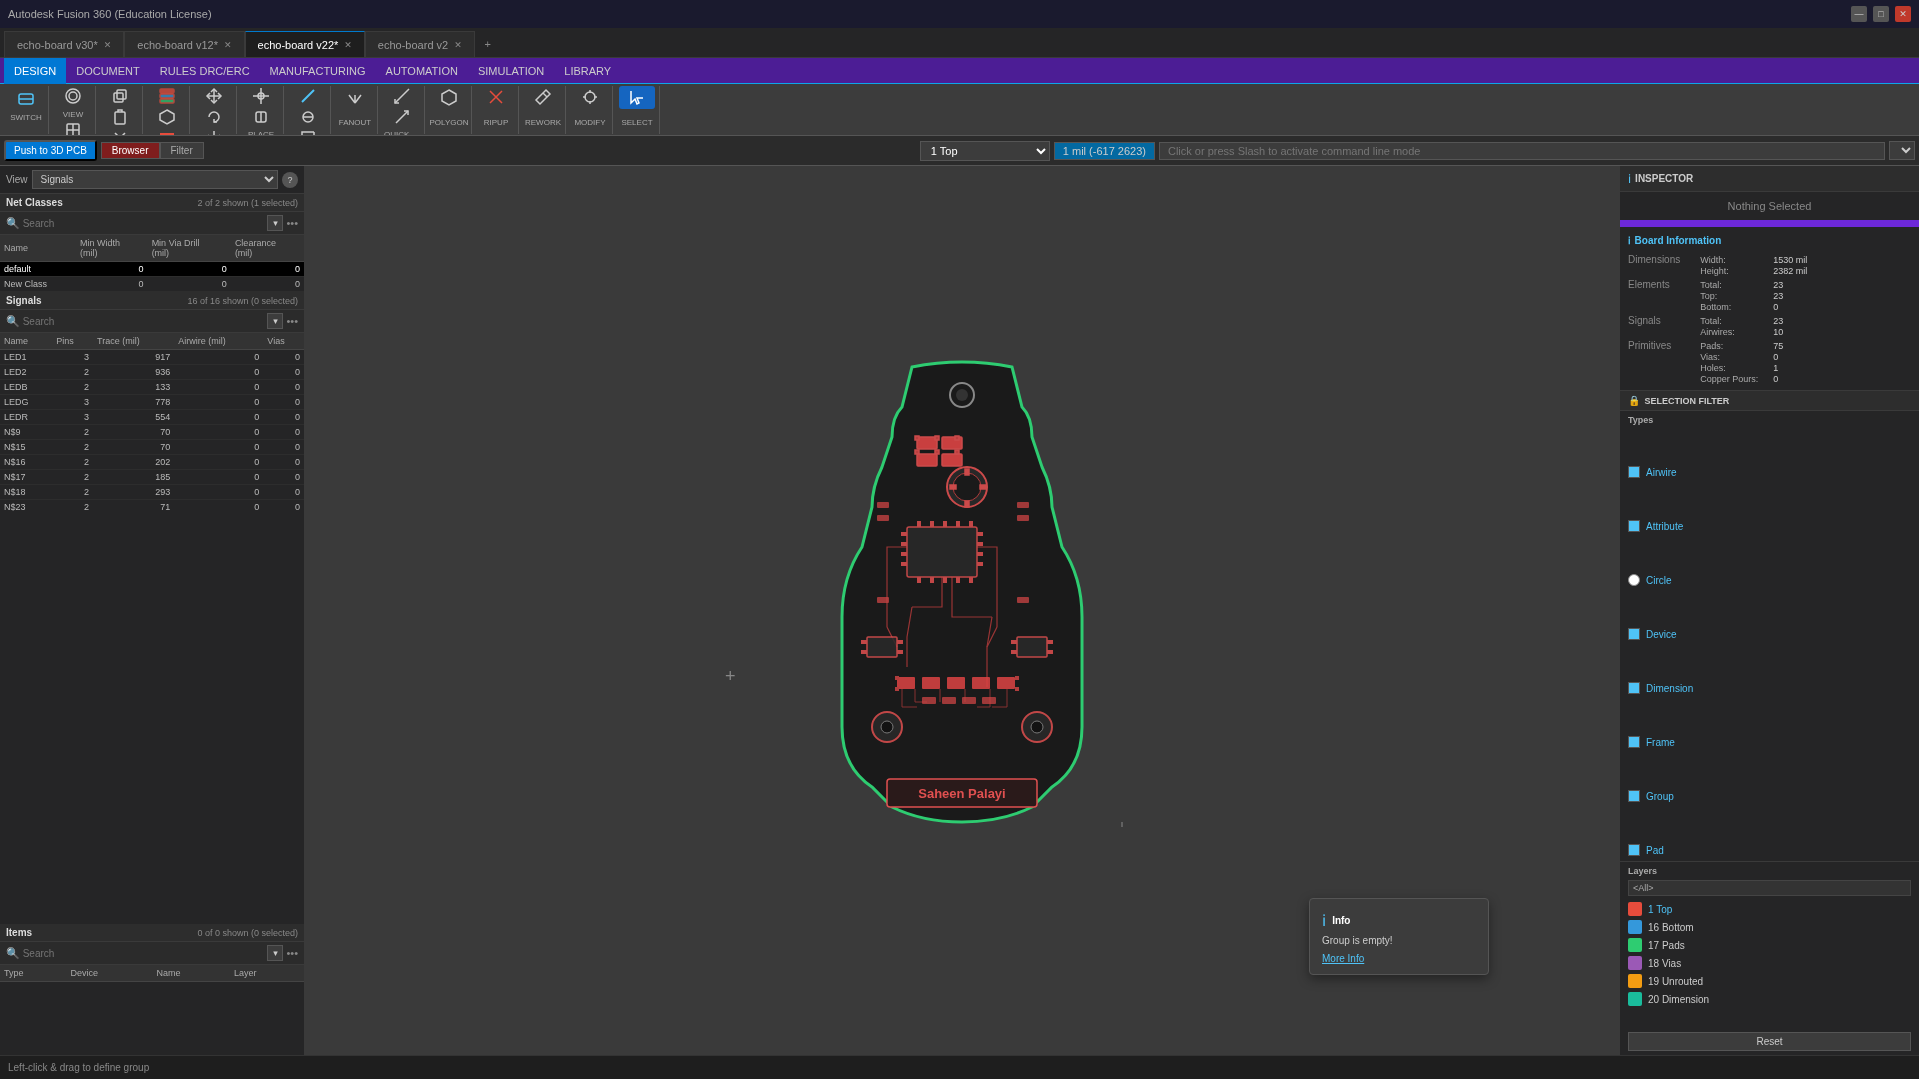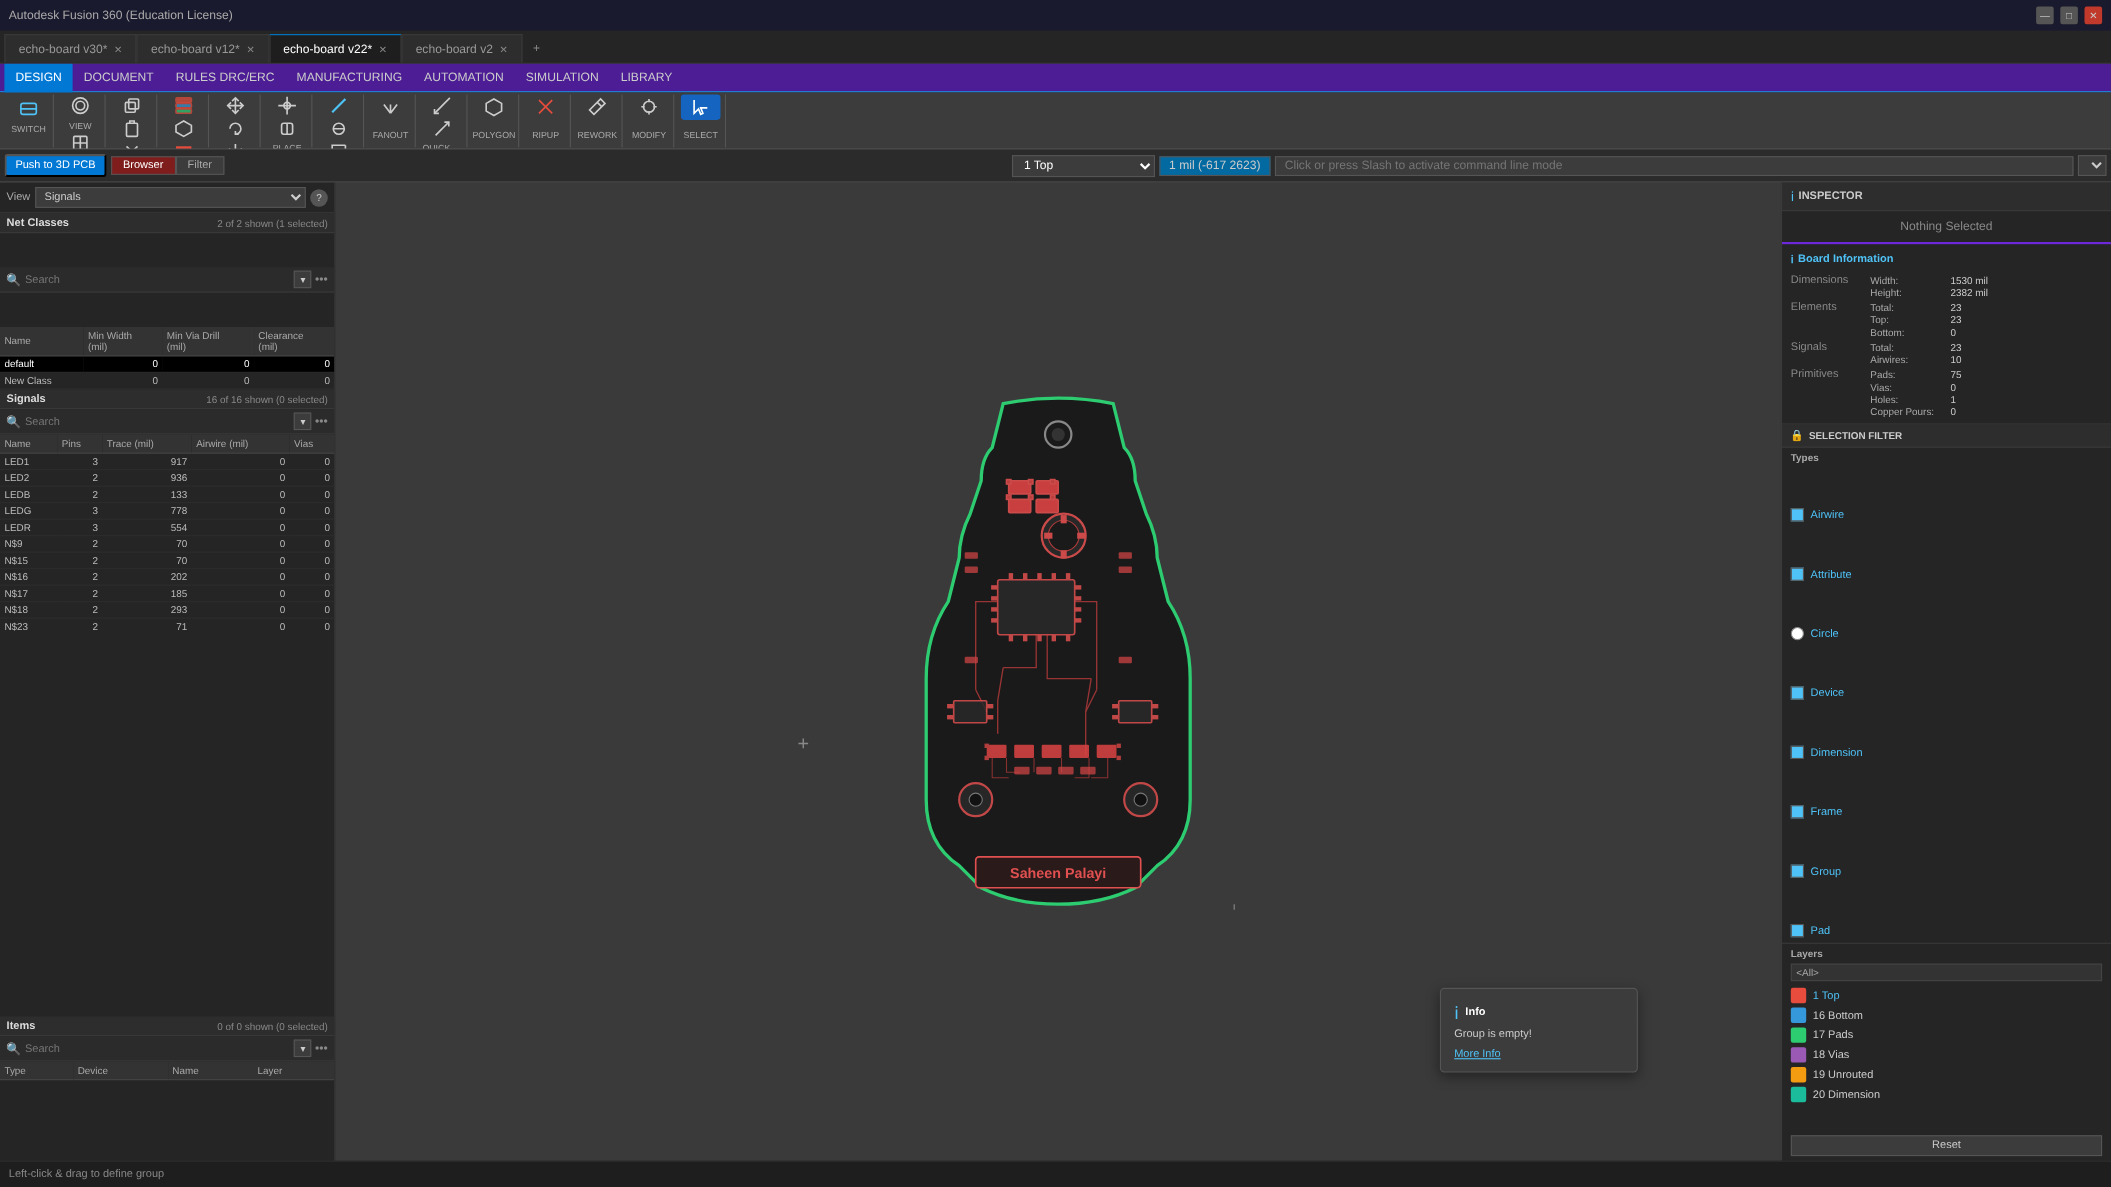--- a/index.html
+++ b/index.html
@@ -82,21 +82,21 @@
 
     
     #status-bar { background: #1e1e1e; height: 24px; display: flex; align-items: center; padding: 0 8px; border-top: 1px solid #333; }
     .status-text { font-size: 10px; color: #888; }
 
     
     #right-panel { width: 300px; background: #252526; border-left: 1px solid #3a3a3a; display: flex; flex-direction: column; overflow: hidden; }
     .inspector-header { display: flex; align-items: center; padding: 4px 8px; background: #2d2d2d; border-bottom: 1px solid #3a3a3a; gap: 4px; }
     .inspector-icon { color: #4fc3f7; font-size: 12px; }
     .inspector-title { font-size: 10px; color: #ccc; font-weight: bold; }
-    .nothing-selected { text-align: center; color: #888; font-size: 11px; padding: 8px; border-bottom: 2px solid #6d28d9; }
+    .nothing-selected { text-align: center; color: #888; font-size: 11px; padding: 8px; border-bottom: 7px solid #6d28d9; }
 
     
     .info-section { padding: 6px 8px; border-bottom: 1px solid #3a3a3a; }
     .info-section-title { display: flex; align-items: center; gap: 4px; font-size: 10px; color: #4fc3f7; font-weight: bold; margin-bottom: 6px; }
     .info-grid { display: grid; grid-template-columns: auto 1fr; gap: 2px 12px; }
     .info-label { color: #888; font-size: 10px; padding: 1px 0; }
     .info-sub { display: grid; grid-template-columns: 80px 1fr; gap: 1px; margin-top: 2px; }
     .info-sub-label { color: #aaa; font-size: 9px; padding-left: 8px; }
     .info-sub-value { color: #ccc; font-size: 9px; }
 
@@ -127,21 +127,21 @@
     .popup-title { font-size: 10px; color: #fff; font-weight: bold; }
     .popup-text { font-size: 10px; color: #ccc; margin-bottom: 6px; }
     .popup-link { color: #4fc3f7; font-size: 10px; cursor: pointer; text-decoration: underline; }
 
     
     ::-webkit-scrollbar { width: 6px; height: 6px; }
     ::-webkit-scrollbar-track { background: #2b2b2b; }
     ::-webkit-scrollbar-thumb { background: #555; border-radius: 3px; }
 
     .panel-section { display: flex; flex-direction: column; }
-    .panel-section.net-classes { flex-shrink: 0; gap: 31px; }
+    .panel-section.net-classes { flex-shrink: 0; }
     .panel-section.signals { flex: 1; min-height: 150px; }
     .panel-section.items { flex-shrink: 0; }
   </style>
 </head>
 <body>
 
 <div id="title-bar">
   <div class="app-title">Autodesk Fusion 360 (Education License)</div>
   <div class="win-controls">
     <div class="win-btn">—</div>

